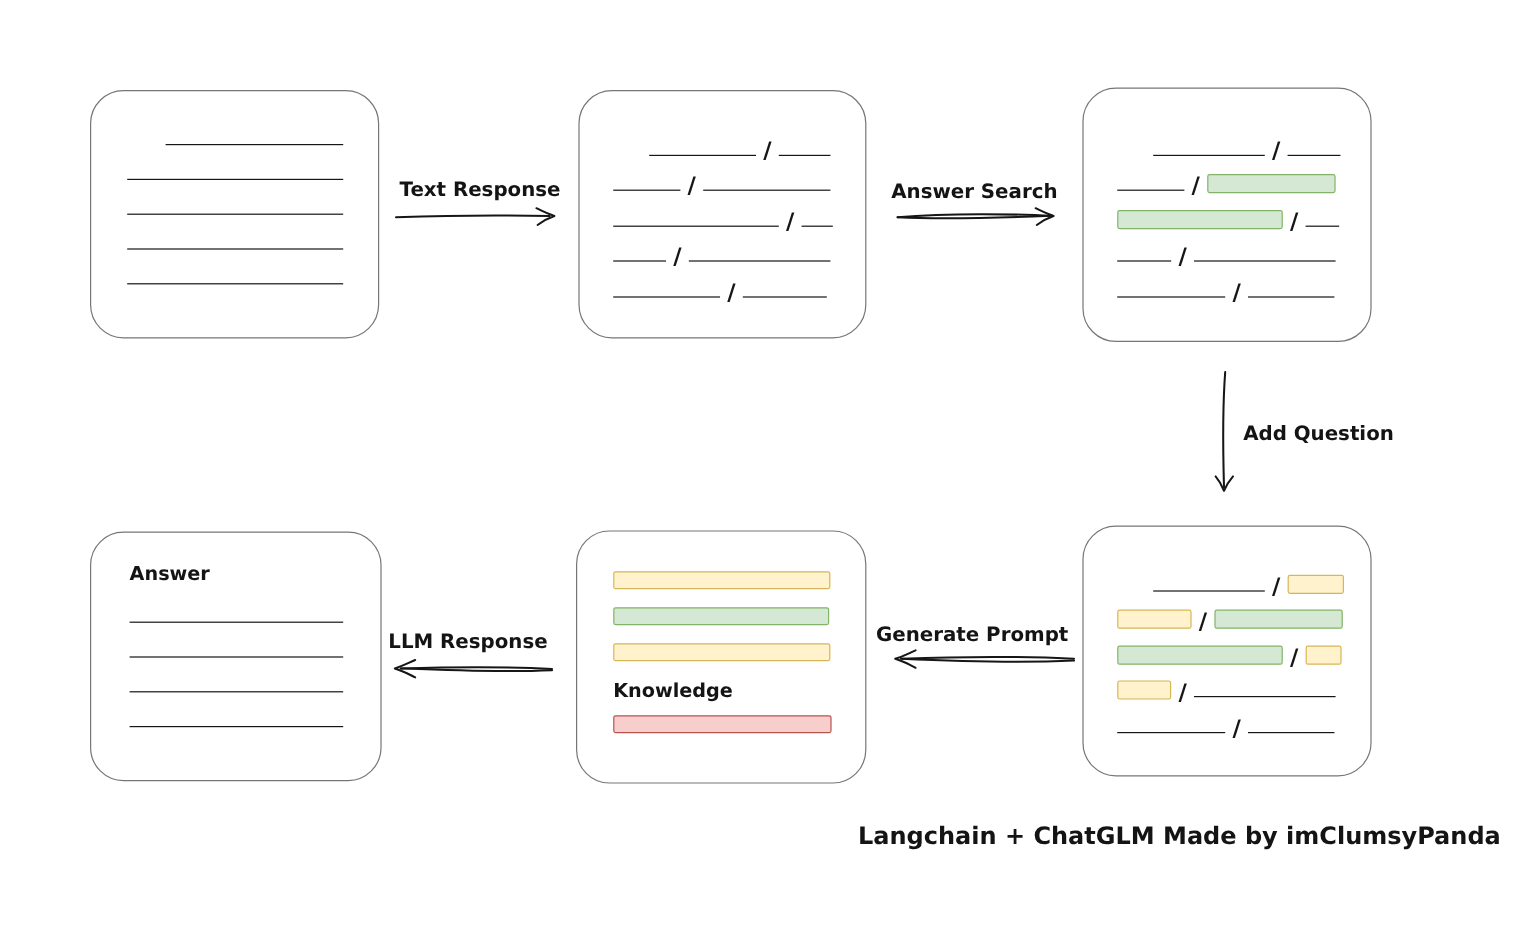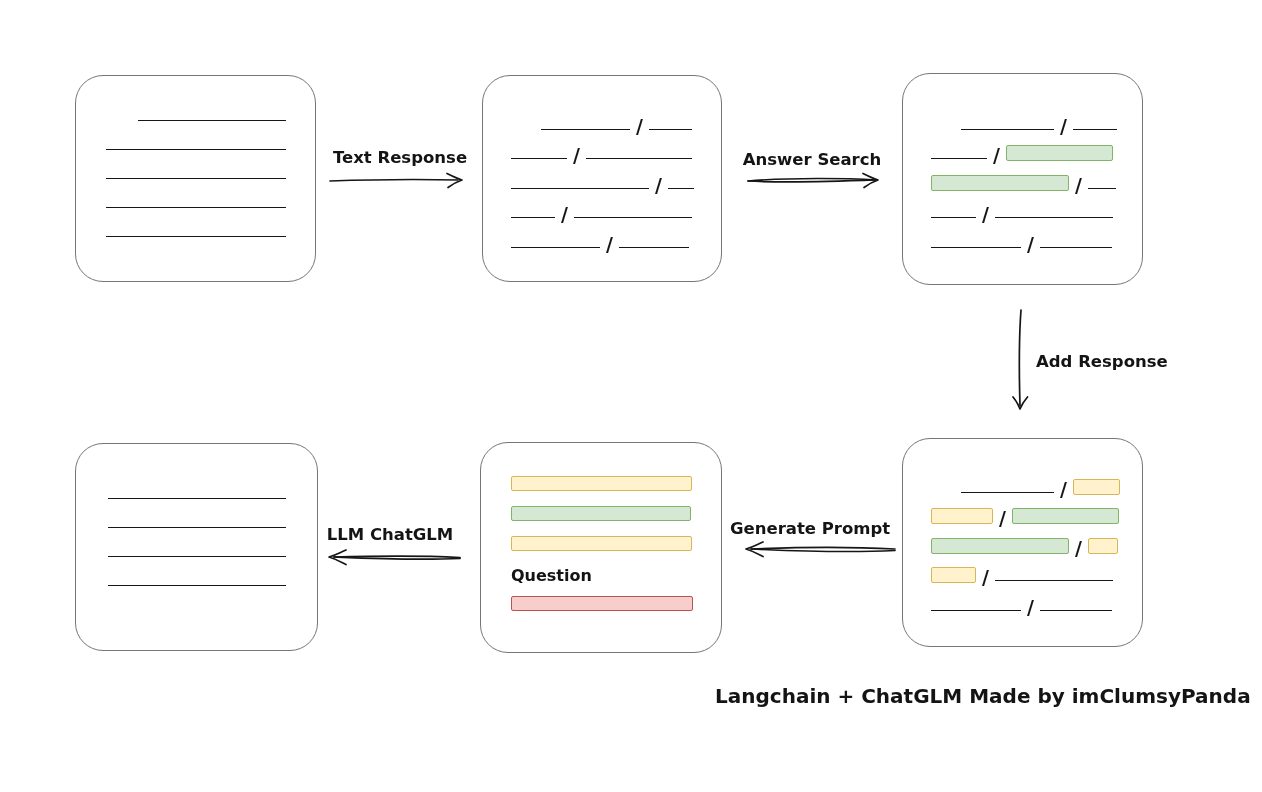--- a/index.html
+++ b/index.html
@@ -143,27 +143,28 @@
         </div>
       </div>
   </div>
 
   <div class="node" style="left:480px;top:442px;width:242px;height:211px;padding:22px 0 0 30px;">
     <div style="margin-top:11px;">
         <div class="bar bar-yellow" style="width: 181px;"></div>
         <div class="bar bar-green" style="width: 180px;"></div>
         <div class="bar bar-yellow" style="width: 181px;"></div>
       </div>
-    <div class="box-label">Question</div>
+    <div class="box-label">Knowledge</div>
     <div style="margin-top:10px;">
         <div class="bar bar-red" style="width: 182px;"></div>
       </div>
   </div>
 
   <div class="node" style="left:75px;top:443px;width:243px;height:208px;padding-top:24px;">
+    <div class="box-label" style="margin-left:32px;">Answer</div>
     <div style="margin-top:30px;">
         <div class="plain-line" style="margin-left: 32px; width: 178px;"></div>
         <div class="plain-line" style="margin-left: 32px; width: 178px;"></div>
         <div class="plain-line" style="margin-left: 32px; width: 178px;"></div>
         <div class="plain-line" style="margin-left: 32px; width: 178px;"></div>
       </div>
   </div>
 
   <div class="arrow-label" style="left:330px;top:148px;width:140px;">Text Response</div>
   <svg class="arrow" style="left:328px;top:166px;" width="145" height="26" viewBox="0 0 145 26">
@@ -171,34 +172,34 @@
     <path d="M119,7.5 C124,10 128,12 134,14 C128,16 124,18.5 120,21.5"></path>
   </svg>
 
   <div class="arrow-label" style="left:742px;top:150px;width:140px;">Answer Search</div>
   <svg class="arrow" style="left:746px;top:166px;" width="142" height="26" viewBox="0 0 142 26">
     <path d="M2,15 C45,11.5 100,12.2 131,14"></path>
     <path d="M2,15 C45,17.2 100,15 131,13.8"></path>
     <path d="M117,7.5 C122,10 126,12 132,14 C126,16 122,18.5 118,21.5"></path>
   </svg>
 
-  <div class="arrow-label" style="left:1036px;top:352px;width:120px;text-align:left;">Add Response</div>
+  <div class="arrow-label" style="left:1036px;top:352px;width:120px;text-align:left;">Add Question</div>
   <svg class="arrow" style="left:1007px;top:308px;" width="26" height="110" viewBox="0 0 26 110">
     <path d="M14,2 C11.5,35 12.2,70 13,98"></path>
     <path d="M6,89 C9,92.5 11,96 13,101 C15,96 17.5,92.5 20.5,89"></path>
   </svg>
 
   <div class="arrow-label" style="left:730px;top:519px;width:158px;">Generate Prompt</div>
   <svg class="arrow" style="left:735px;top:536px;" width="162" height="26" viewBox="0 0 162 26">
     <path d="M160,13 C110,10.5 55,11.5 16,13"></path>
     <path d="M160,14.5 C110,16.8 55,14.8 16,13"></path>
     <path d="M28,6 C22,8.5 18,11 11,13 C18,15 22,17.5 28,20.5"></path>
   </svg>
 
-  <div class="arrow-label" style="left:320px;top:525px;width:140px;">LLM ChatGLM</div>
+  <div class="arrow-label" style="left:320px;top:525px;width:140px;">LLM Response</div>
   <svg class="arrow" style="left:320px;top:544px;" width="142" height="26" viewBox="0 0 142 26">
     <path d="M140,13.5 C95,11 50,12 14,13"></path>
     <path d="M140,14.5 C95,16.5 50,14.5 14,13"></path>
     <path d="M26,6 C20,8.5 16,11 9,13 C16,15 20,17.5 26,20.5"></path>
   </svg>
 
   <div class="caption" style="left:715px;top:684px;width:522px;">Langchain + ChatGLM Made by imClumsyPanda</div>
 
 </div>
 

